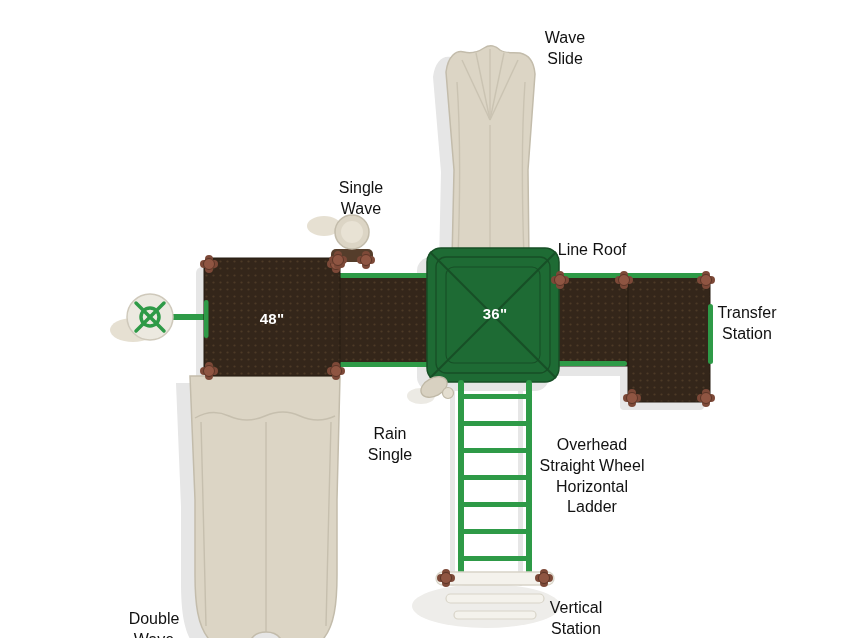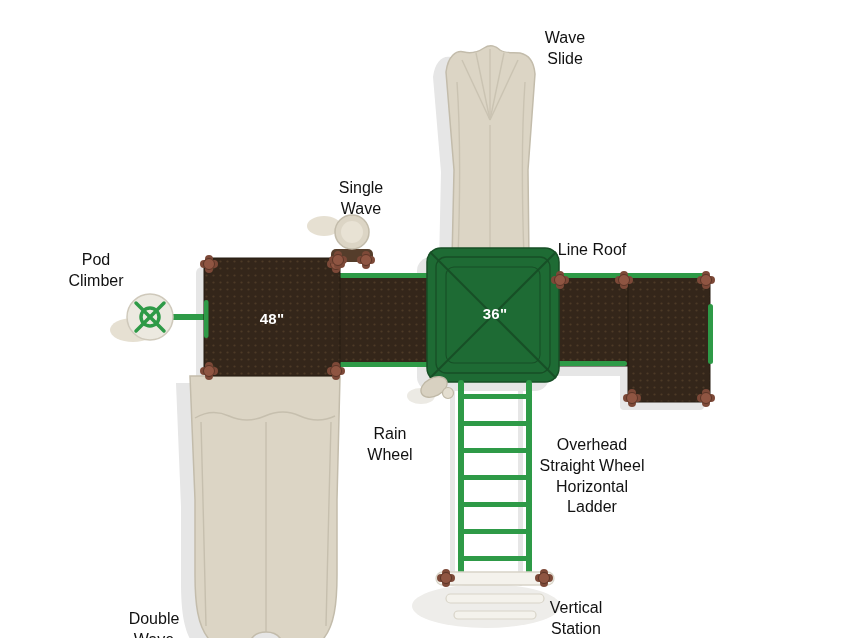--- a/index.html
+++ b/index.html
@@ -171,24 +171,24 @@
       <use href="#conn" x="446" y="558"></use>
       <use href="#conn" x="544" y="558"></use>
     </g>
   </svg>
 
   <div class="label" style="left:565px;top:8px">Wave
 Slide</div>
   <div class="label" style="left:361px;top:158px">Single
 Wave</div>
   <div class="label" style="left:592px;top:220px">Line Roof</div>
-  <div class="label" style="left:96px;top:230px">Pod
-Climber</div>
+  <div class="label" style="left:747px;top:283px">Transfer
+Station</div>
   <div class="label" style="left:390px;top:404px">Rain
-Wheel</div>
+Single</div>
   <div class="label" style="left:592px;top:415px">Overhead
 Straight Wheel
 Horizontal
 Ladder</div>
   <div class="label" style="left:576px;top:578px">Vertical
 Station</div>
   <div class="label" style="left:154px;top:589px">Double
 Wave
 Slide</div>
 

